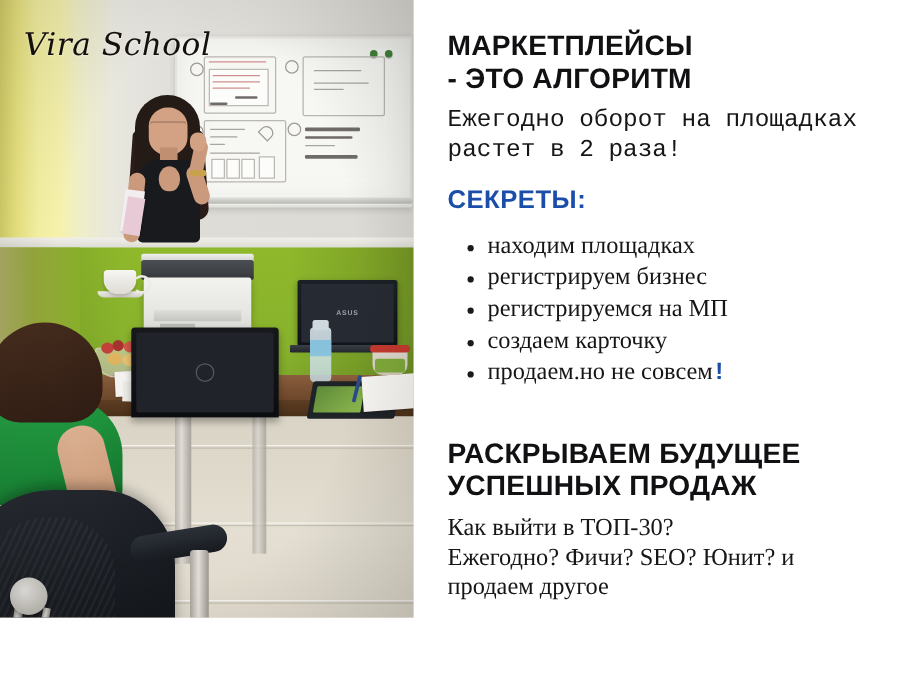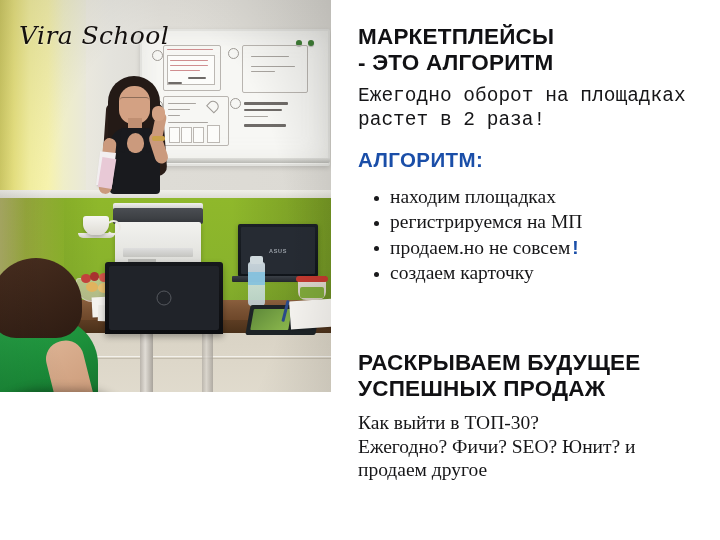--- a/index.html
+++ b/index.html
@@ -7,21 +7,21 @@
     width:720px;height:540px;
     background:#ffffff;
     font-family:"Liberation Sans", sans-serif;
     overflow:hidden;
     -webkit-font-smoothing:antialiased;
   }
   .slide{position:relative;width:720px;height:540px;background:#fff;overflow:hidden;}
 
   
   .photo{
-    position:absolute;left:0;top:0;width:331px;height:392px;
+    position:absolute;left:0;top:0;width:331px;height:494px;
     overflow:hidden;background:#cfcfc8;
   }
   .ph-layer{position:absolute;}
 
   
   .wall-upper{left:0;top:0;width:331px;height:196px;
     background:linear-gradient(90deg,#e8e37a 0px,#f3ef9e 22px,#fbf7b2 42px,#f2f0d8 62px,#eceade 78px,#e4e3dd 110px,#dedcd6 160px,#dcdad4 331px);}
   .wall-yellowband{left:0;top:0;width:86px;height:260px;
     background:linear-gradient(90deg,#d9d46b 0px,#efe985 14px,#f7f3a4 30px,#f6f2ad 48px,#efeec9 64px,#e9e8d9 86px);}
   .wall-trim{left:0;top:190px;width:331px;height:10px;
@@ -418,26 +418,27 @@
         <span>МАРКЕТПЛЕЙСЫ</span>
         <span class="l2">- ЭТО АЛГОРИТМ</span>
       </h1>
       <p class="body-txt sub">
         <span>Ежегодно оборот на площадках</span><br>
         <span>растет в 2 раза!</span>
       </p>
     </div>
 
     <div class="algo">
-      <h2 class="algo-title">АЛГОРИТМ:</h2>
+      <h2 class="algo-title">СЕКРЕТЫ:</h2>
       <ul class="algo-list">
         <li><span>находим площадках</span></li>
+        <li><span>регистрируем бизнес</span></li>
         <li><span>регистрируемся на МП</span></li>
+        <li><span>создаем карточку</span></li>
         <li><span>продаем.но не совсем</span><span class="bang">!</span></li>
-        <li><span>создаем карточку</span></li>
       </ul>
     </div>
 
     <div class="blk3">
       <h1 class="head">
         <span>РАСКРЫВАЕМ БУДУЩЕЕ</span>
         <span class="l2">УСПЕШНЫХ ПРОДАЖ</span>
       </h1>
       <p class="body-txt sub">
         <span>Как выйти в ТОП-30?</span><br>

